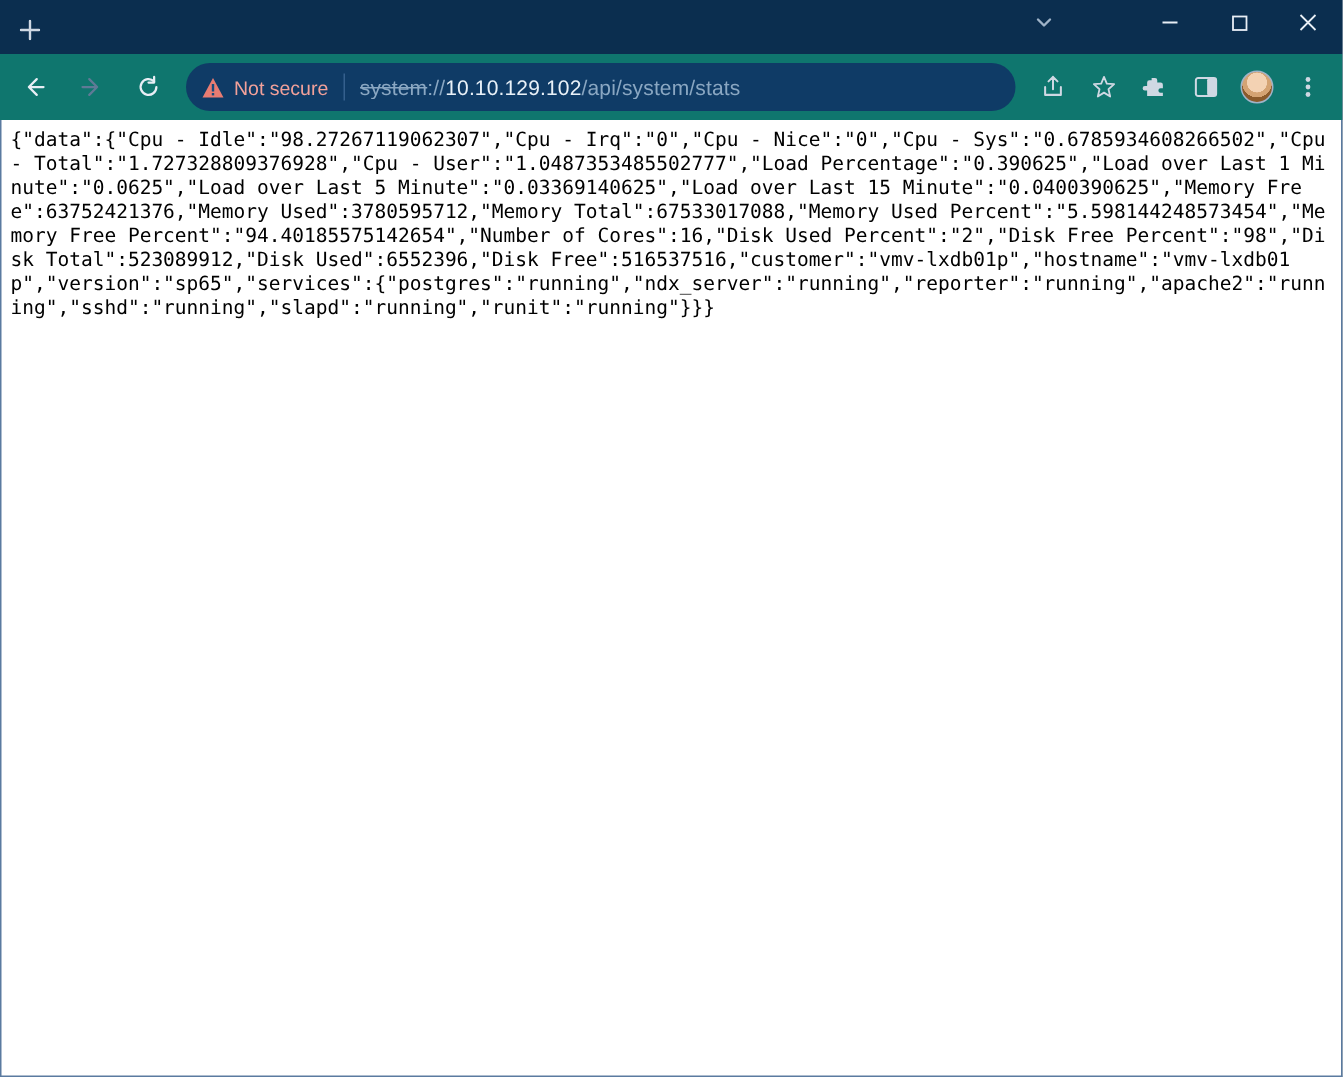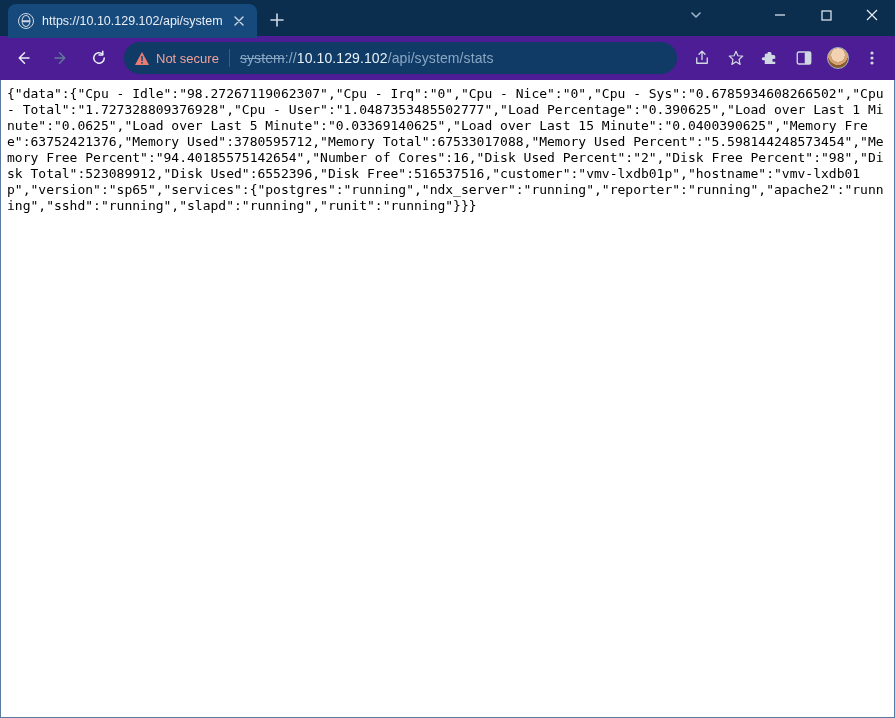--- a/index.html
+++ b/index.html
@@ -11,21 +11,21 @@
     .tab .favicon{width:16px;height:16px;border:1.5px solid #cfd8e3;border-radius:50%;position:relative;flex:0 0 16px;}
     .tab .favicon::after{content:"";position:absolute;left:3px;right:3px;top:50%;height:1.5px;background:#cfd8e3;transform:translateY(-50%);}
     .tab .favicon::before{content:"";position:absolute;top:1px;bottom:1px;left:50%;width:7px;border:1.5px solid #cfd8e3;border-radius:50%;transform:translateX(-50%);}
     .tab-title{font-size:12.5px;white-space:nowrap;overflow:hidden;text-overflow:ellipsis;flex:1;color:#e8eef5;}
     .tab-close{width:16px;height:16px;display:flex;align-items:center;justify-content:center;color:#cfd8e3;}
     .newtab{width:28px;height:28px;margin-top:6px;margin-left:6px;display:flex;align-items:center;justify-content:center;color:#cfd8e3;border-radius:4px;}
     .win-controls{position:absolute;right:0;top:0;height:30px;display:flex;}
     .win-btn{width:46px;height:30px;display:flex;align-items:center;justify-content:center;color:#e8eef5;}
     .chev{width:30px;height:30px;display:flex;align-items:center;justify-content:center;color:#9fb3c8;position:absolute;right:184px;top:0;}
     
-    .toolbar{height:44px;background:#4c1d95;display:flex;align-items:center;padding:0 6px;gap:4px;}
+    .toolbar{height:44px;background:#0f766e;display:flex;align-items:center;padding:0 6px;gap:4px;}
     .icon-btn{width:34px;height:34px;border-radius:50%;display:flex;align-items:center;justify-content:center;color:#e8eef5;}
     .icon-btn.disabled{color:#5f7a96;}
     .omnibox{flex:1;height:32px;background:#0f3b66;border-radius:16px;display:flex;align-items:center;padding:0 10px;gap:10px;color:#d8e3ef;margin:0 4px;}
     .warn{display:flex;align-items:center;gap:6px;color:#f2a19a;font-size:13px;}
     .warn svg{fill:#e87c72;}
     .sep{width:1px;height:18px;background:#35608d;}
     .url{font-size:14px;letter-spacing:.1px;white-space:nowrap;overflow:hidden;}
     .url .muted{color:#8aa7c2;}
     .url .strike{text-decoration:line-through;text-decoration-color:#8aa7c2;color:#8aa7c2;}
     .url .host{color:#e9f1f8;}
@@ -33,29 +33,20 @@
     .avatar{width:22px;height:22px;border-radius:50%;background:radial-gradient(circle at 50% 35%, #f3d2b3 0 40%, #d4a373 41% 60%, #8b5a2b 61% 100%);border:1px solid #9fb3c8;}
     
     .content{flex:1;background:#ffffff;border:1px solid #5a7aa0;border-top:none;overflow:auto;}
     pre.page{font-family:Consolas,Menlo,monospace;font-size:13px;line-height:16px;color:#000;white-space:pre-wrap;word-break:break-all;padding:6px 10px 6px 6px;margin:0;}
     svg{display:block;}
   </style>
 </head>
 <body>
 
 <div class="titlebar">
-  <div class="tab">
-    <span class="favicon"></span>
-    <span class="tab-title">https://10.10.129.102/api/system</span>
-    <span class="tab-close">
-      <svg width="10" height="10" viewBox="0 0 10 10">
-          <path d="M1 1 L9 9 M9 1 L1 9" stroke="#cfd8e3" stroke-width="1.4" stroke-linecap="round"></path>
-        </svg>
-    </span>
-  </div>
   <div class="newtab">
     <svg width="14" height="14" viewBox="0 0 14 14">
         <path d="M7 1 V13 M1 7 H13" stroke="#cfd8e3" stroke-width="1.6" stroke-linecap="round"></path>
       </svg>
   </div>
   <div class="chev">
     <svg width="14" height="14" viewBox="0 0 14 14">
         <path d="M3 5 L7 9 L11 5" stroke="#9fb3c8" stroke-width="1.6" fill="none" stroke-linecap="round" stroke-linejoin="round"></path>
       </svg>
   </div>

